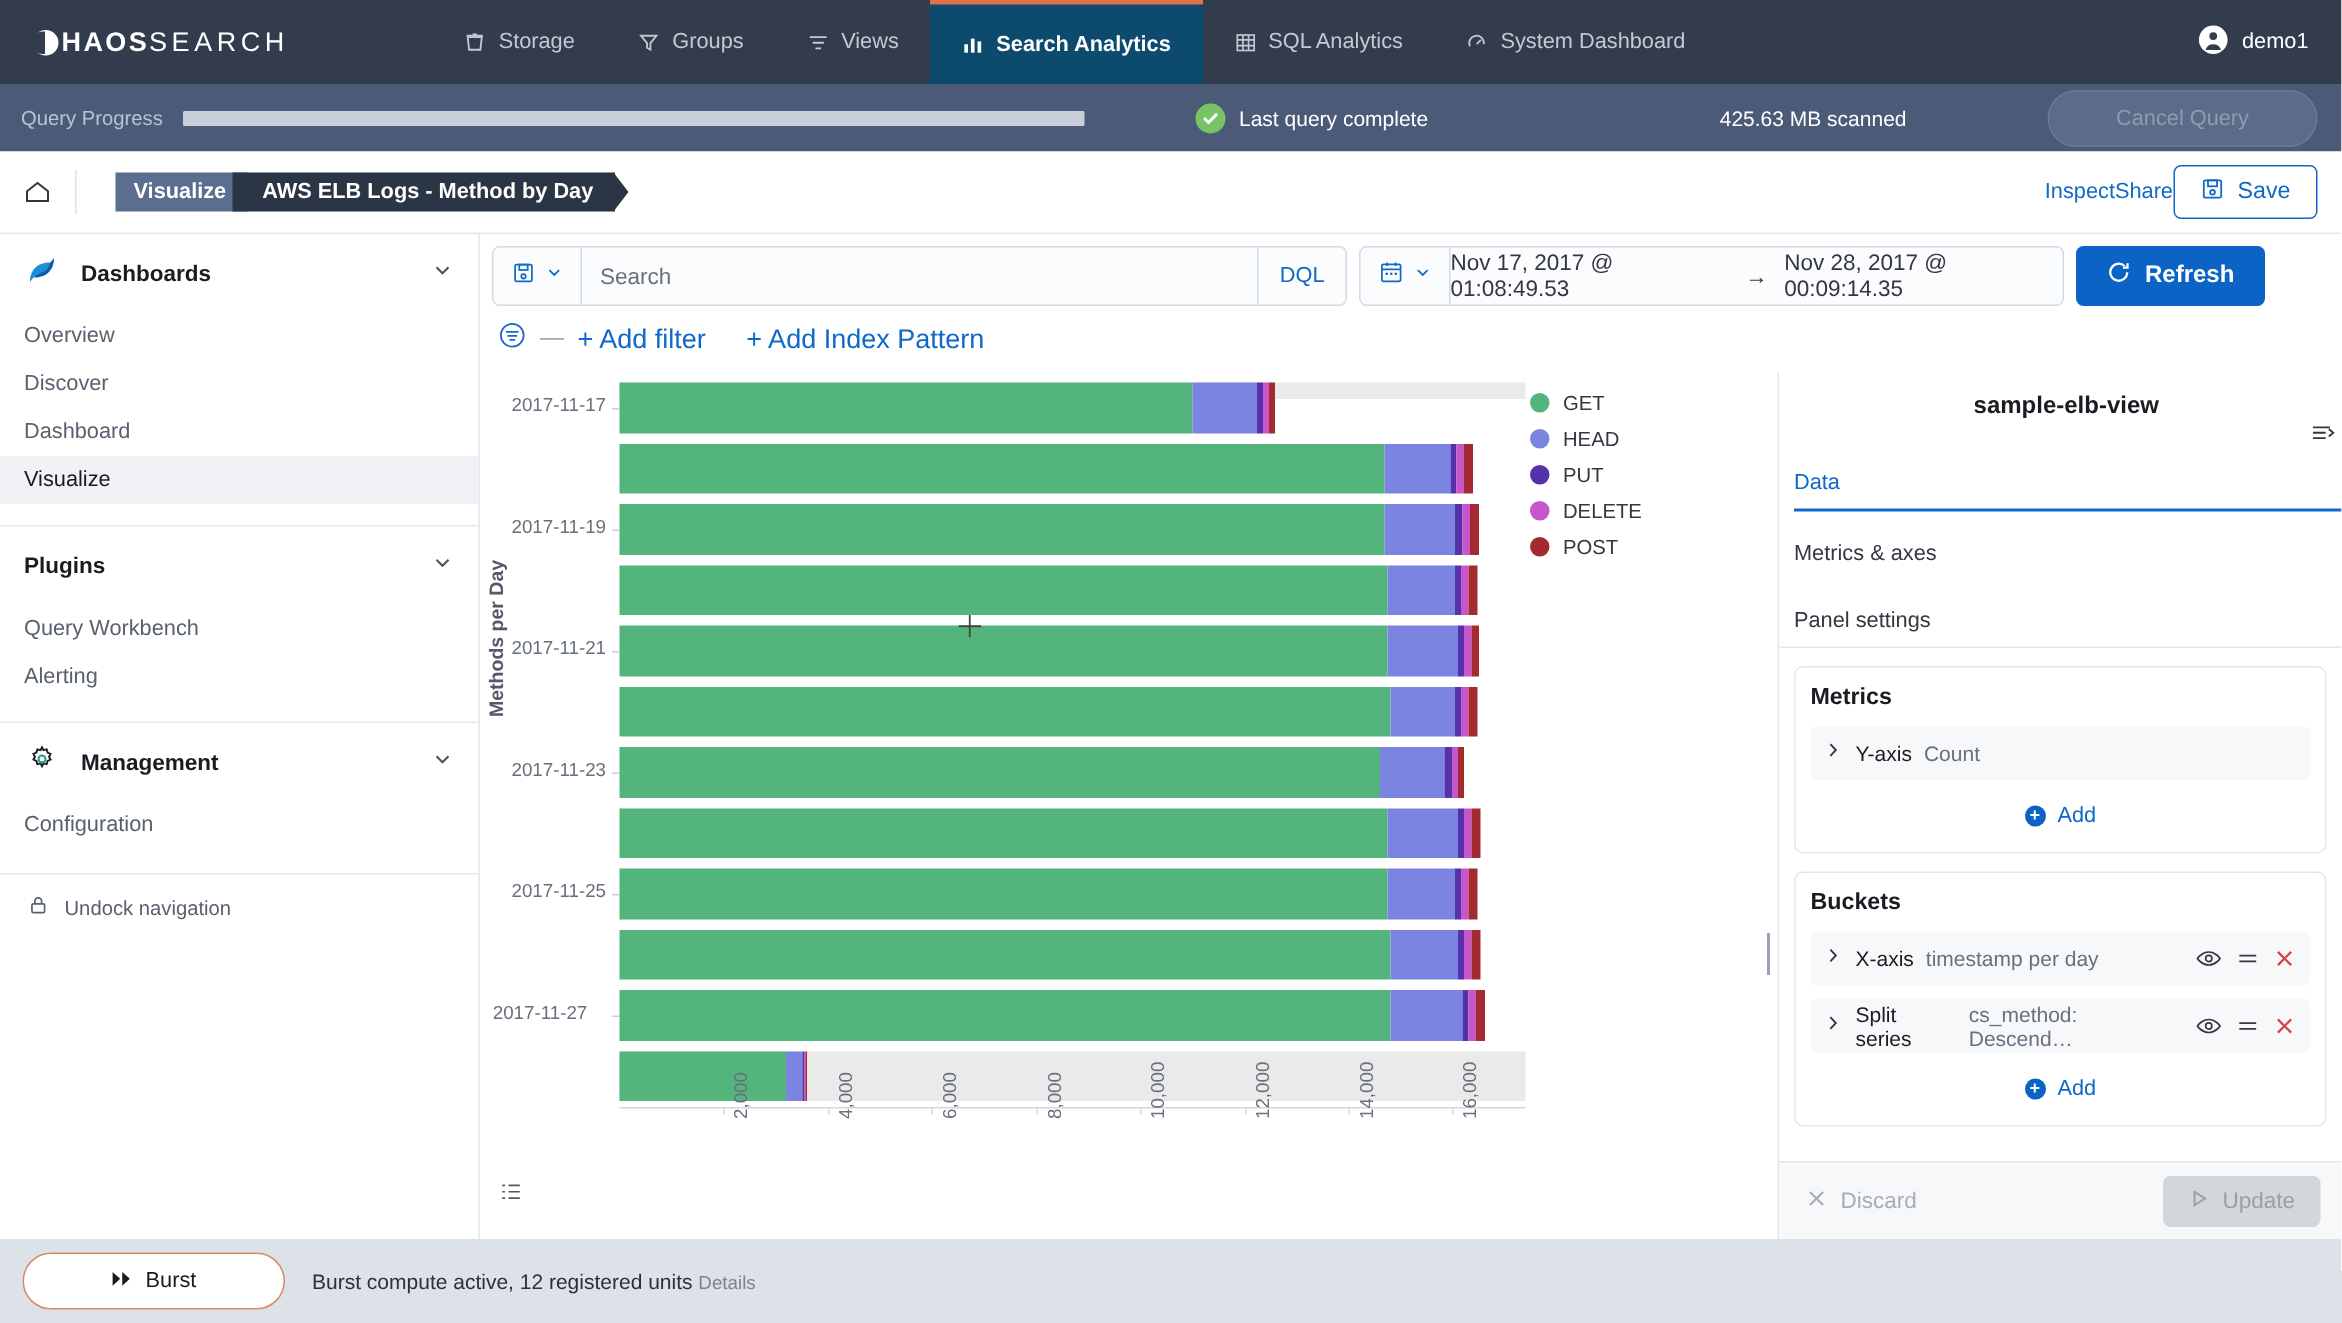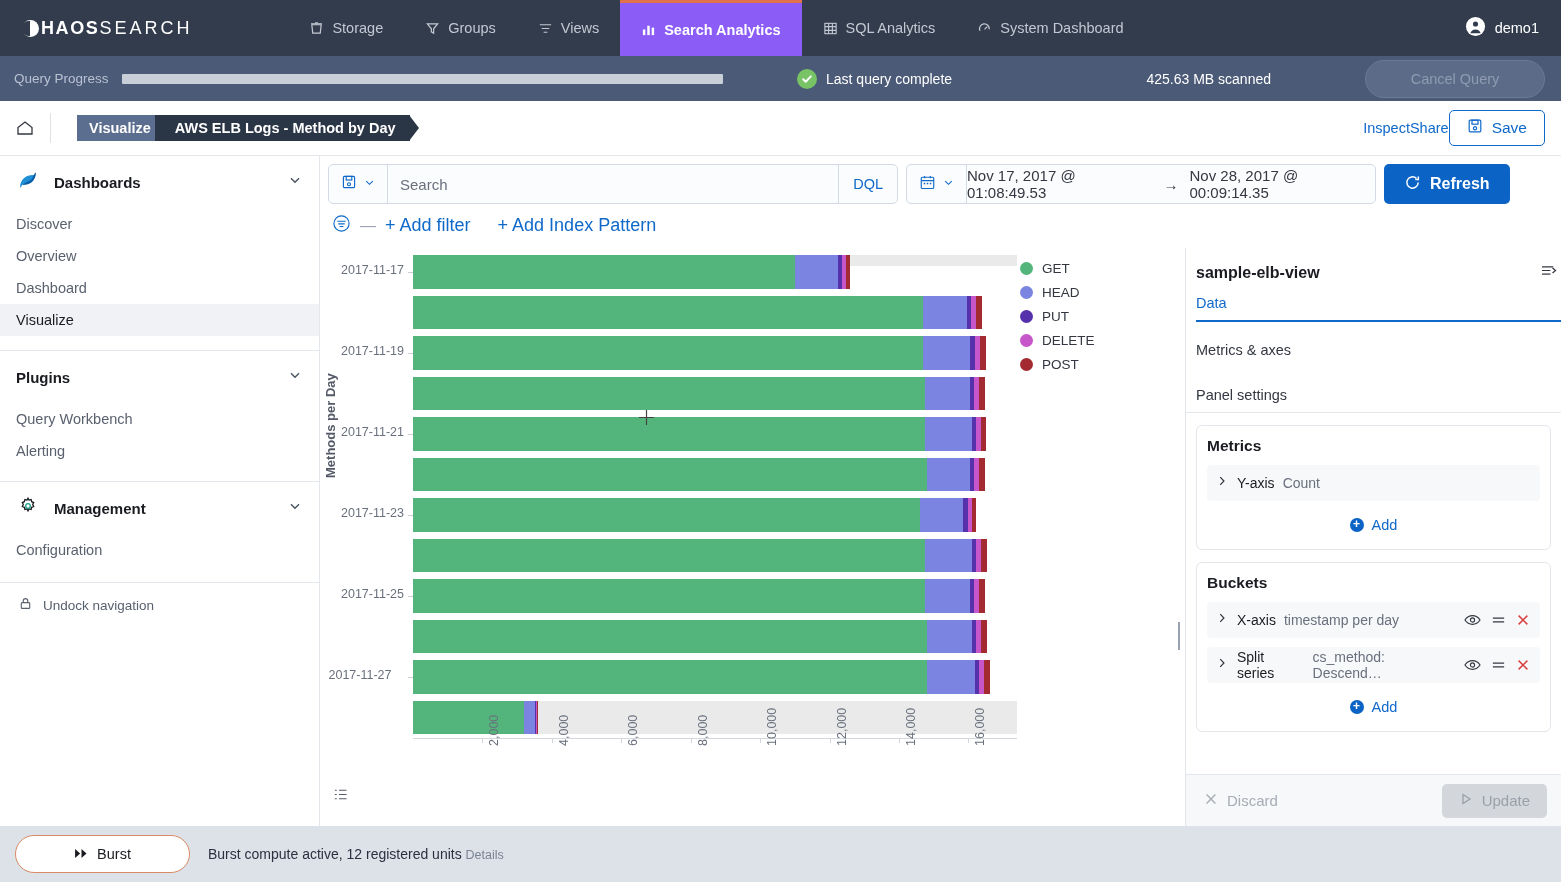--- a/index.html
+++ b/index.html
@@ -32,21 +32,21 @@
   .brand b { font-weight: 700; letter-spacing: 1.6px; }
   .brand span.light { font-weight: 300; letter-spacing: 3px; }
 
   .navitems { display: flex; align-items: stretch; height: 56px; margin-left: 96px; }
   .navitem {
     display: flex; align-items: center; gap: 8px;
     padding: 0 21px; color: #c3c9d2; font-size: 14.5px;
     cursor: pointer; height: 56px;
   }
   .navitem.active {
-    background: #8b5cf6; color: #ffffff; font-weight: 700;
+    background: #0c4a6e; color: #ffffff; font-weight: 700;
     border-top: 3px solid #e0714a;
   }
   .navitem svg { display: block; }
   .userbox {
     margin-left: auto; margin-right: 22px; display: flex; align-items: center;
     gap: 9px; color: #ffffff; font-size: 14.5px; cursor: pointer;
   }
 
   
   .qbar {
@@ -238,21 +238,21 @@
     cursor: col-resize;
   }
   .drag-handle i { display:block; width:2px; height:14px; background:#98a2b3; float:left; margin-right:2px;}
 
   
   .editor {
     position: absolute; left: 866px; top: 92px; width: 375px; height: 578px;
     background: #ffffff; display: flex; flex-direction: column;
   }
   .ed-title-row {
-    display: flex; align-items: center; padding: 14px 2px 0 10px;
+    display: flex; align-items: center; padding: 14px 2px 0 10px; flex-direction: column;
   }
   .ed-title { font-size: 16px; font-weight: 700; color: #1a1c21; }
   .ed-collapse { margin-left: auto; cursor: pointer; color: #343741; }
   .ed-tabs {
     display: flex; gap: 20px; padding: 12px 0 0 10px;
     border-bottom: 1px solid #e3e6eb;
     flex-direction: column;
   }
   .ed-tab {
     padding-bottom: 9px; font-size: 14.5px; color: #343741; cursor: pointer;
@@ -444,22 +444,22 @@
         <path d="M4 20c0-9 6-13 13-13 0 2-.7 3.6-1.9 4.8C13.4 13.5 10 14 7.6 16 5.5 17.7 4 20 4 20z" fill="#1f8fd6"></path>
       </svg>
     </span>
     <span class="gtitle">Dashboards</span>
     <span class="chev">
       <svg width="16" height="16" viewBox="0 0 16 16" fill="none" stroke="currentColor" stroke-width="1.4">
           <path d="M4 6.2l4 4 4-4"></path>
         </svg>
     </span>
   </div>
+  <div class="side-item">Overview</div>
   <div class="side-item">Discover</div>
-  <div class="side-item">Overview</div>
   <div class="side-item">Dashboard</div>
   <div class="side-item sel">Visualize</div>
 
   <div class="side-sep"></div>
 
   <div class="side-group-head">
     <span class="gtitle" style="margin-left:0">Plugins</span>
     <span class="chev">
       <svg width="16" height="16" viewBox="0 0 16 16" fill="none" stroke="currentColor" stroke-width="1.4">
           <path d="M4 6.2l4 4 4-4"></path>

